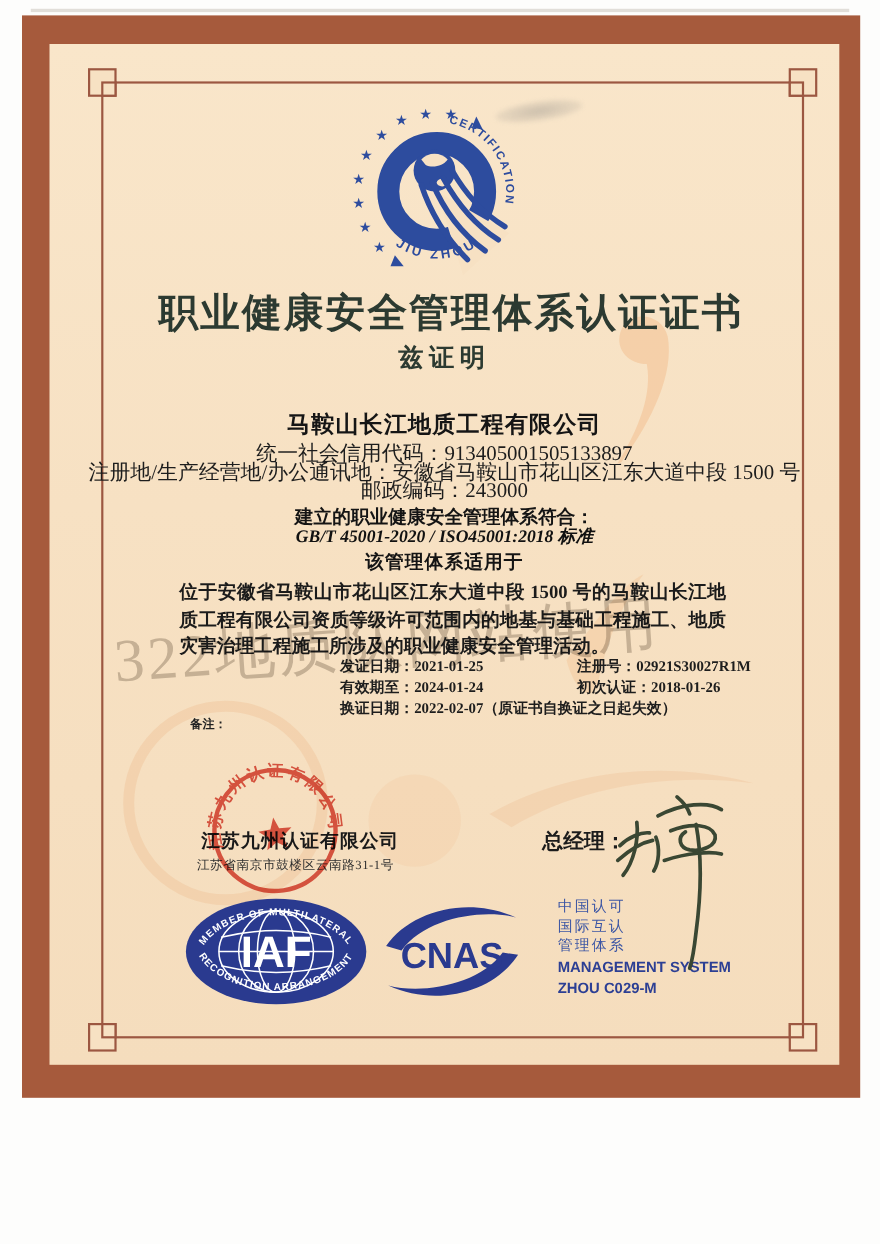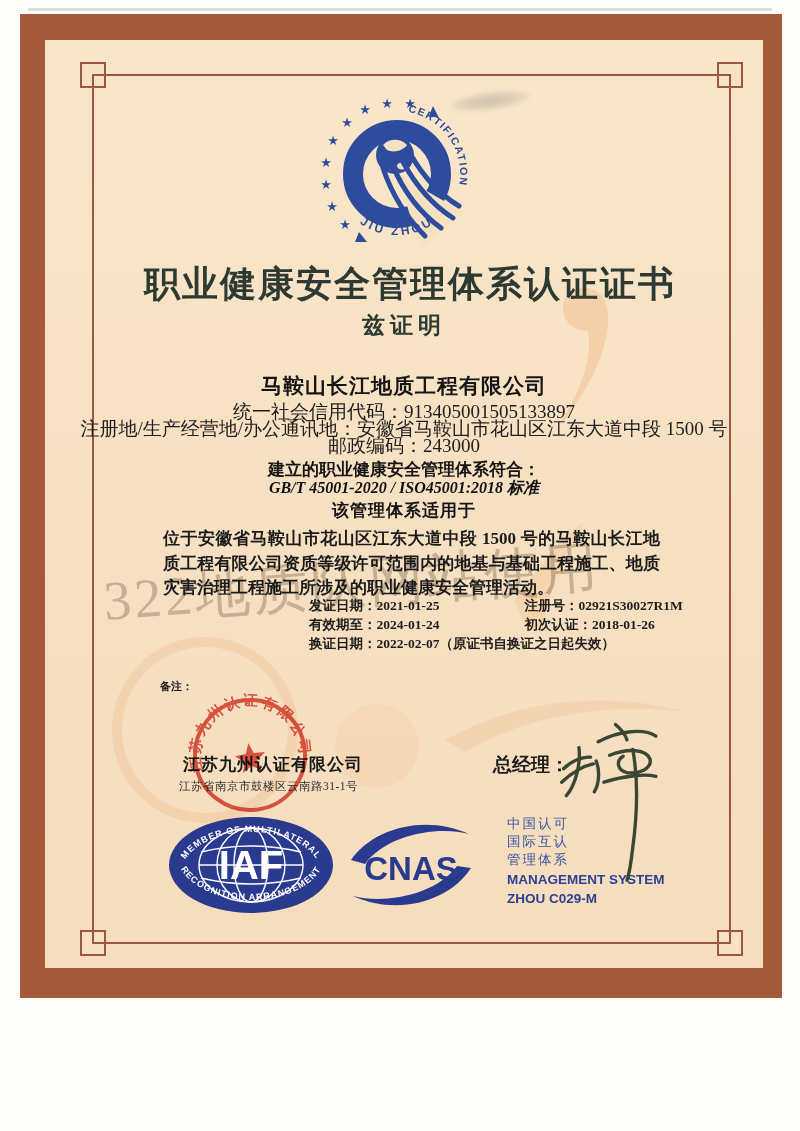--- a/index.html
+++ b/index.html
@@ -19,21 +19,21 @@
   .company{top:332px;font-size:21px;font-weight:bold;color:#151515;letter-spacing:1px;z-index:3;}
   .infoline{font-size:19px;font-weight:400;color:#1d1d1d;z-index:3;}
   .conform{top:418px;font-size:17px;font-weight:bold;color:#141414;z-index:3;}
   .standard{top:438px;font-size:16px;font-weight:bold;color:#111;z-index:3;font-style:italic;}
   .applies{top:459px;font-size:17px;font-weight:bold;color:#141414;letter-spacing:1px;z-index:3;}
   .scope{left:118px;top:487px;width:497px;font-size:17px;font-weight:bold;color:#1b1b1b;
          line-height:24.5px;text-align:justify;z-index:3;}
   .dates{left:233px;top:556px;font-size:13.5px;font-weight:bold;color:#1d1d1d;line-height:19px;z-index:3;}
   .dates .row{white-space:nowrap;margin-left:31px;}
   .dates .c1{display:inline-block;width:212px;}
-  .remarks-label{left:115px;top:611px;font-size:11px;font-weight:bold;color:#222;z-index:3;margin-top:28px;}
+  .remarks-label{left:128px;top:611px;font-size:11px;font-weight:bold;color:#222;z-index:3;}
   .remarks{left:152px;top:611px;width:442px;font-size:10.5px;color:#222;line-height:15.8px;z-index:3;}
   .remarks p{margin:0;text-align:justify;}
   .issuer-name{left:138px;top:713px;font-size:17px;font-weight:bold;color:#191919;letter-spacing:1px;z-index:3;}
   .issuer-addr{left:134px;top:739px;font-size:11.5px;color:#2e2e2e;letter-spacing:.5px;z-index:3;}
   .gm{left:448px;top:712px;font-size:19px;font-weight:bold;color:#1c1c1c;z-index:3;}
   .accred{left:462px;top:775px;color:#3c56a4;z-index:3;}
   .accred .cn{font-size:13.5px;letter-spacing:2px;line-height:18px;}
   .accred .en{font-family:"Liberation Sans","DejaVu Sans",sans-serif;font-size:13.5px;font-weight:bold;
               color:#2c3f94;line-height:17px;margin-top:2px;}
   .watermark{left:58px;top:502px;width:650px;font-size:55px;letter-spacing:3px;color:#877e72;

